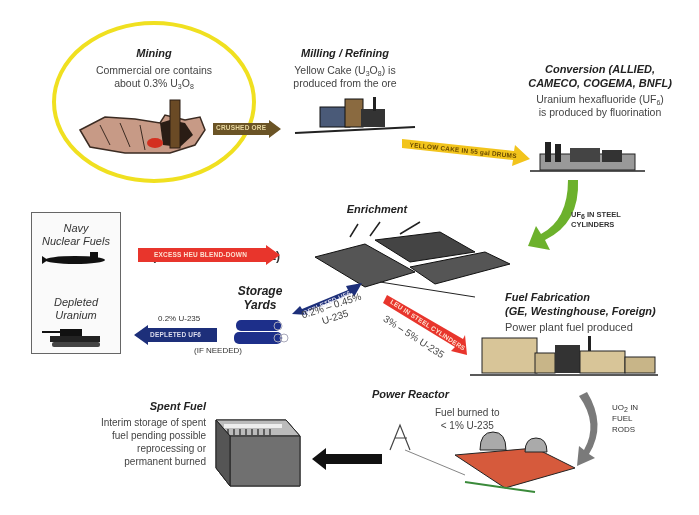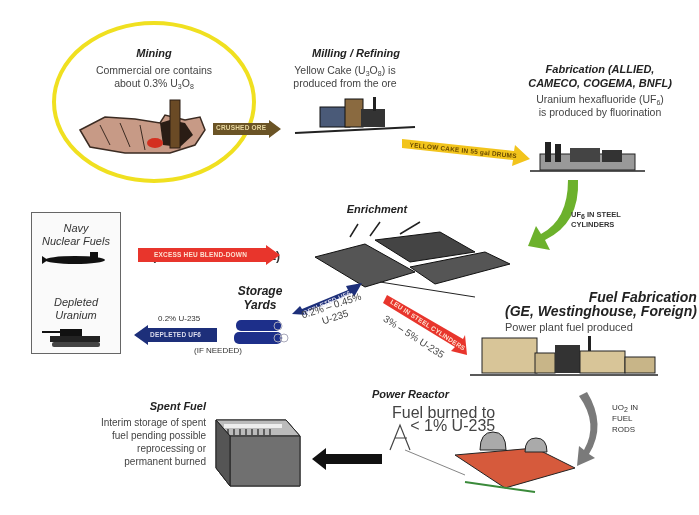--- a/index.html
+++ b/index.html
@@ -30,40 +30,40 @@
   <path d="M85 28 L95 25 L110 28 L118 40 L105 52 L88 50 Z" fill="#2a1d15"></path>
   <rect x="95" y="5" width="10" height="48" fill="#6a4a25" stroke="#2a1d15"></rect>
   <ellipse cx="80" cy="48" rx="8" ry="5" fill="#d43020"></ellipse>
 </svg>
 
 <svg style="left:213px;top:120px;" width="70" height="18">
   <polygon points="0,3 56,3 56,0 68,9 56,18 56,15 0,15" fill="#6b5426"></polygon>
 </svg>
 <div class="abs arrow-label" style="left:216px;top:124px;color:#e8d8a0;">CRUSHED ORE</div>
 
-<div class="abs title" style="left:290px;top:47px;width:110px;text-align:right;">Milling / Refining</div>
+<div class="abs title" style="left:290px;top:47px;width:110px;">Milling / Refining</div>
 <div class="abs desc" style="left:290px;top:64px;width:110px;">
   <div><span>Yellow Cake (U</span><sub>3</sub><span>O</span><sub>8</sub><span>) is</span></div>
   <div>produced from the ore</div>
 </div>
 <svg style="left:295px;top:95px;" width="125" height="40">
   <path d="M0 38 L120 32" stroke="#222" stroke-width="2"></path>
   <rect x="25" y="12" width="30" height="20" fill="#4a5a78" stroke="#111"></rect>
   <rect x="50" y="4" width="18" height="28" fill="#8a6a40" stroke="#111"></rect>
   <rect x="66" y="14" width="24" height="18" fill="#333"></rect>
   <rect x="78" y="2" width="3" height="14" fill="#222"></rect>
 </svg>
 
 <svg style="left:402px;top:135px;" width="130" height="32">
   <polygon points="0,4 112,16 113,10 128,24 110,31 111,25 0,13" fill="#f2c41c"></polygon>
 </svg>
 <div class="abs arrow-label" style="left:410px;top:141px;color:#6a4a00;transform:rotate(6deg);transform-origin:left top;">YELLOW CAKE IN 55 gal DRUMS</div>
 
 <div class="abs title" style="left:510px;top:62px;width:180px;line-height:14px;">
-  <div>Fabrication (ALLIED,</div>
+  <div>Conversion (ALLIED,</div>
   <div>CAMECO, COGEMA, BNFL)</div>
 </div>
 <div class="abs desc" style="left:510px;top:93px;width:180px;">
   <div><span>Uranium hexafluoride (UF</span><sub>6</sub><span>)</span></div>
   <div>is produced by fluorination</div>
 </div>
 <svg style="left:530px;top:140px;" width="120" height="32">
   <rect x="10" y="14" width="95" height="16" fill="#999" stroke="#222"></rect>
   <rect x="15" y="2" width="6" height="20" fill="#222"></rect>
   <rect x="25" y="4" width="6" height="18" fill="#222"></rect>
@@ -143,21 +143,21 @@
 <div class="abs arrow-label" style="left:393px;top:298px;color:#fde0d0;transform:rotate(33deg);transform-origin:left top;">LEU IN STEEL CYLINDERS</div>
 <div class="abs desc" style="left:388px;top:312px;font-size:10px;transform:rotate(33deg);transform-origin:left top;">3% – 5% U-235</div>
 
 <div class="abs small" style="left:158px;top:314px;font-size:8px;font-weight:normal;">0.2% U-235</div>
 <svg style="left:134px;top:325px;" width="85" height="20">
   <polygon points="0,10 14,0 14,3 83,3 83,17 14,17 14,20" fill="#1d2f7a"></polygon>
 </svg>
 <div class="abs arrow-label" style="left:150px;top:331px;color:#dde;">DEPLETED UF6</div>
 <div class="abs small" style="left:157px;top:346px;font-size:8px;font-weight:normal;padding-left:37px;">(IF NEEDED)</div>
 
-<div class="abs title" style="left:505px;top:290px;text-align:right;font-size:14px;line-height:14px;">
+<div class="abs title" style="left:505px;top:290px;text-align:left;font-size:11px;line-height:14px;">
   <div>Fuel Fabrication</div>
   <div>(GE, Westinghouse, Foreign)</div>
 </div>
 <div class="abs desc" style="left:505px;top:321px;text-align:left;font-size:11px;">Power plant fuel produced</div>
 <svg style="left:470px;top:333px;" width="190" height="45">
   <rect x="12" y="5" width="55" height="35" fill="#d8c598" stroke="#222"></rect>
   <rect x="65" y="20" width="20" height="20" fill="#c8b588" stroke="#222"></rect>
   <rect x="85" y="12" width="25" height="28" fill="#333"></rect>
   <rect x="110" y="18" width="45" height="22" fill="#d8c598" stroke="#222"></rect>
   <rect x="155" y="24" width="30" height="16" fill="#c8b588" stroke="#222"></rect>
@@ -168,21 +168,21 @@
 <svg style="left:575px;top:390px;" width="40" height="80">
   <path d="M12 2 Q32 35 14 64 L20 68 L2 76 L4 56 L9 60 Q24 34 4 6 Z" fill="#7a7a7a"></path>
 </svg>
 <div class="abs small" style="left:612px;top:402px;font-size:8px;font-weight:normal;line-height:11px;">
   <div><span>UO</span><sub>2</sub><span> IN</span></div>
   <div>FUEL</div>
   <div>RODS</div>
 </div>
 
 <div class="abs title" style="left:372px;top:388px;text-align:right;">Power Reactor</div>
-<div class="abs desc" style="left:392px;top:406px;text-align:right;font-size:16px;">
+<div class="abs desc" style="left:435px;top:406px;text-align:center;font-size:10px;">
   <div>Fuel burned to</div>
   <div>&lt; 1% U-235</div>
 </div>
 <svg style="left:385px;top:420px;" width="195" height="70">
   <path d="M5 30 L15 5 L25 30 M10 18 L22 18" stroke="#444" stroke-width="1.2" fill="none"></path>
   <path d="M20 30 L80 55" stroke="#666" stroke-width="0.8"></path>
   <polygon points="70,35 150,28 190,48 120,68" fill="#d65a3c" stroke="#222"></polygon>
   <path d="M95 30 Q95 12 108 12 Q121 12 121 30 Z" fill="#aaa" stroke="#222"></path>
   <path d="M140 32 Q140 18 151 18 Q162 18 162 32 Z" fill="#aaa" stroke="#222"></path>
   <path d="M80 62 L150 72" stroke="#3a8a3a" stroke-width="2"></path>

